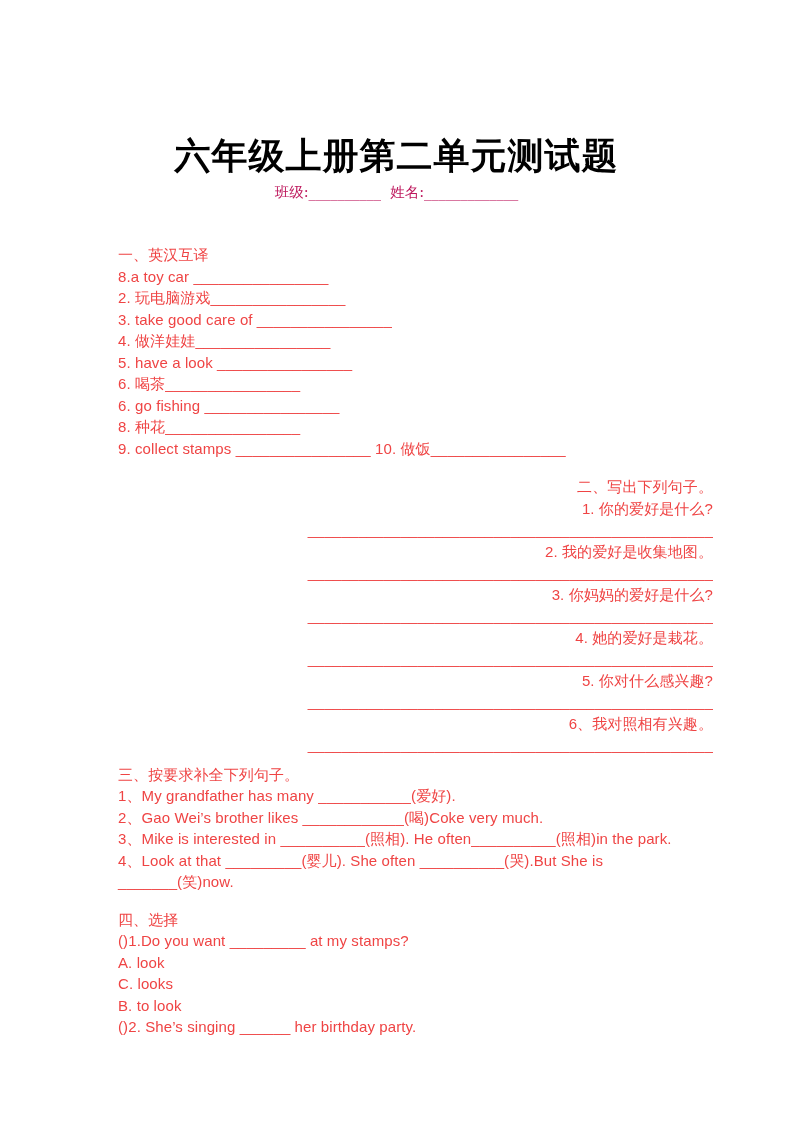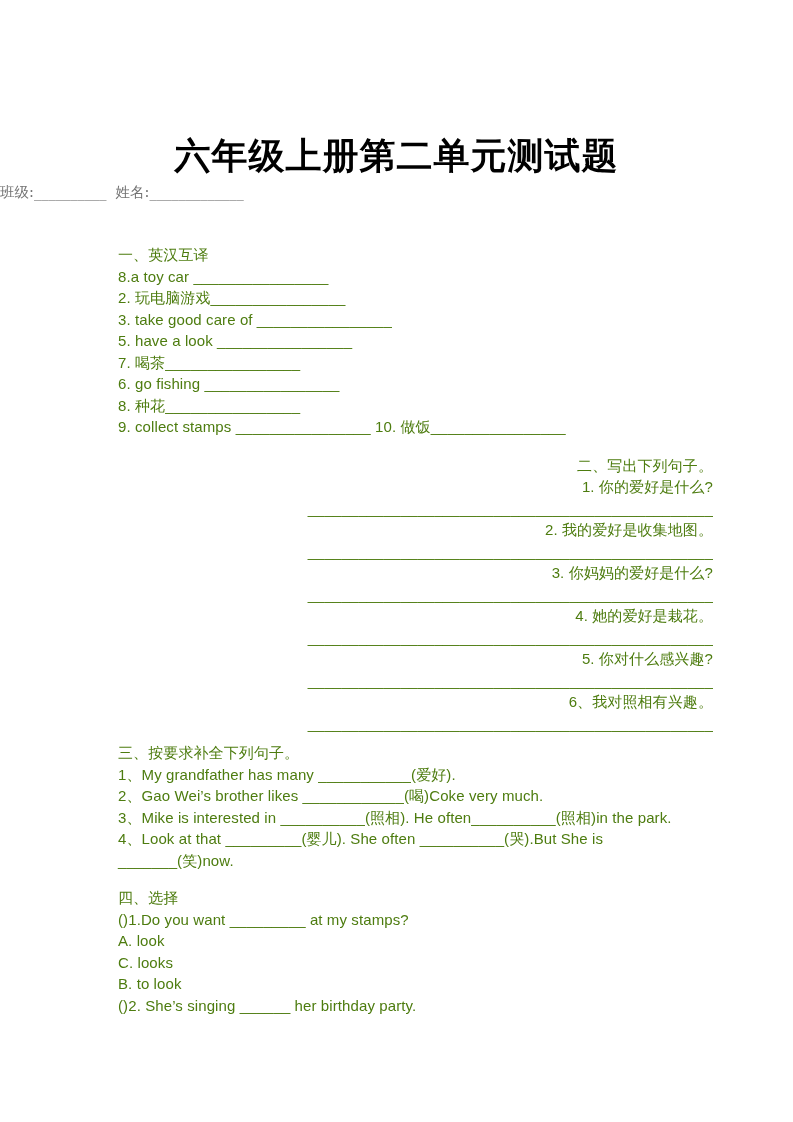--- a/index.html
+++ b/index.html
@@ -21,33 +21,33 @@
     text-align: center;
     font-family: "DejaVu Serif", "Liberation Serif", serif;
     font-weight: 700;
     font-size: 36px;
     line-height: 42px;
     letter-spacing: 1px;
     color: #000000;
   }
   .doc-subtitle {
     margin-top: 7px;
-    text-align: left;
+    text-align: center;
     font-family: "DejaVu Serif", "Liberation Serif", serif;
     font-size: 14.5px;
     line-height: 18px;
-    color: #737373;
+    color: #be185d;
     white-space: pre;
   }
   .content {
     margin: 43px 80px 0 118px;
     font-family: "Liberation Sans", "DejaVu Sans", sans-serif;
     font-size: 15px;
     line-height: 21.5px;
-    color: #4d7c0f;
+    color: #ef4444;
   }
   .sec { margin: 0; }
   .sec-2 { margin-top: 17px; text-align: right; }
   .sec-3 { margin-top: 8px; }
   .sec-4 { margin-top: 16px; }
   .heading, .line {
     white-space: pre-wrap;
     letter-spacing: 0.1px;
   }
 </style>
@@ -59,22 +59,23 @@
   <h1 class="doc-title">六年级上册第二单元测试题</h1>
   <div class="doc-subtitle">班级:__________  姓名:_____________</div>
 
   <div class="content">
 
     <div class="sec sec-1">
       <div class="heading">一、英汉互译</div>
       <div class="line">8.a toy car ________________</div>
       <div class="line">2. 玩电脑游戏________________</div>
       <div class="line">3. take good care of ________________</div>
+      <div class="line">4. 做洋娃娃________________</div>
       <div class="line">5. have a look ________________</div>
-      <div class="line">7. 喝茶________________</div>
+      <div class="line">6. 喝茶________________</div>
       <div class="line">6. go fishing ________________</div>
       <div class="line">8. 种花________________</div>
       <div class="line">9. collect stamps ________________ 10. 做饭________________</div>
     </div>
 
     <div class="sec sec-2">
       <div class="heading">二、写出下列句子。</div>
       <div class="line">1. 你的爱好是什么?</div>
       <div class="line">________________________________________________</div>
       <div class="line">2. 我的爱好是收集地图。</div>

